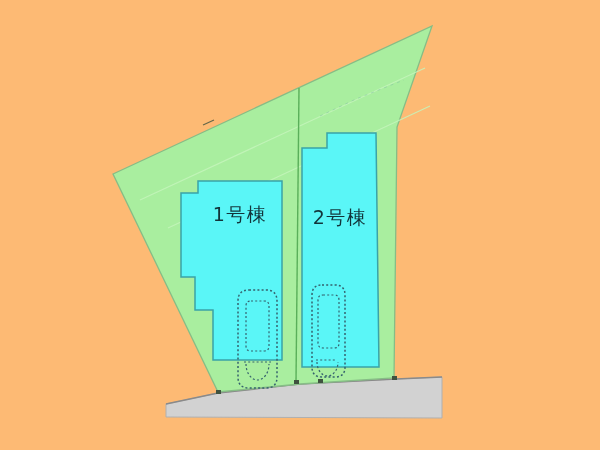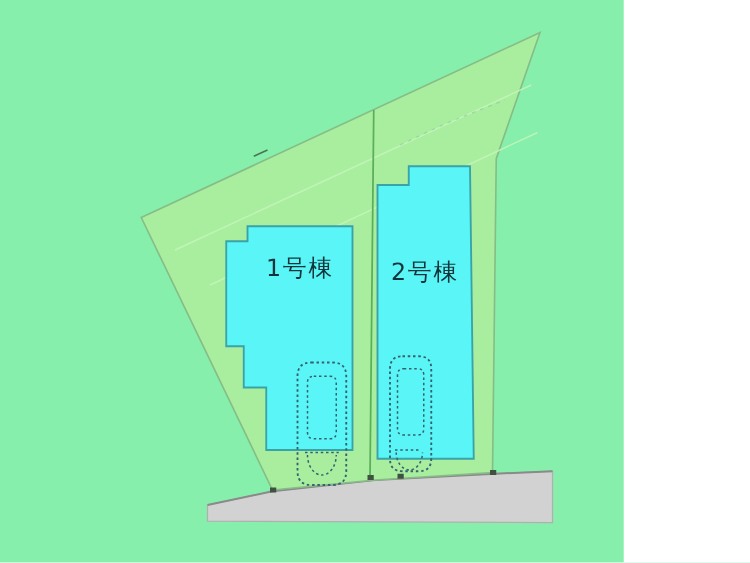--- a/index.html
+++ b/index.html
@@ -3,23 +3,23 @@
 <meta charset="utf-8">
 <style>
   html, body {
     margin: 0;
     padding: 0;
     background: #ffffff;
     font-family: "DejaVu Sans", "Liberation Sans", sans-serif;
   }
   .canvas {
     position: relative;
-    width: 499px;
+    width: 600px;
     height: 450px;
-    background: #86efac;
+    background: #fdba74;
     overflow: hidden;
   }
   .canvas svg {
     position: absolute;
     left: 0;
     top: 0;
     width: 600px;
     height: 450px;
   }
   

